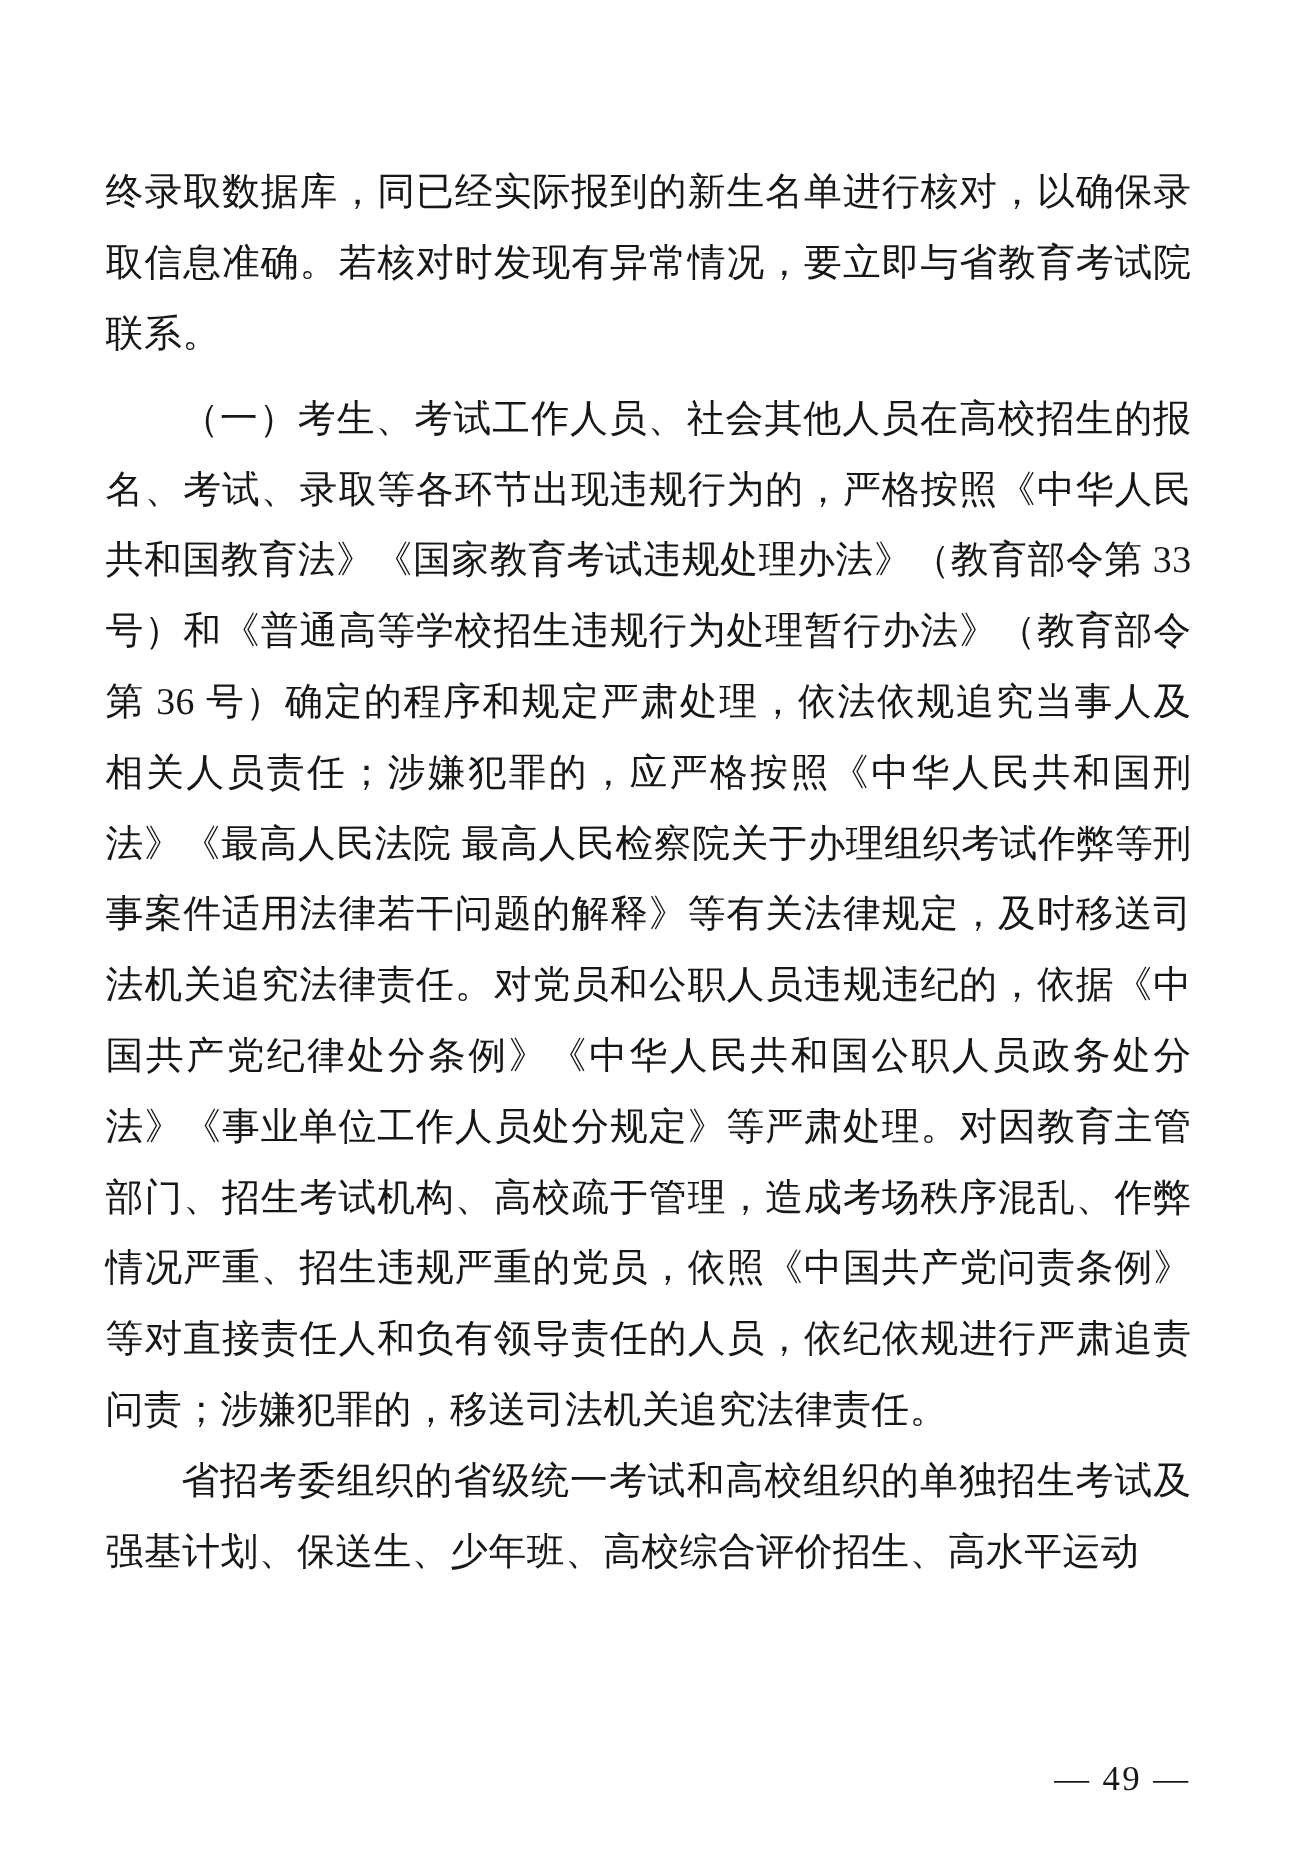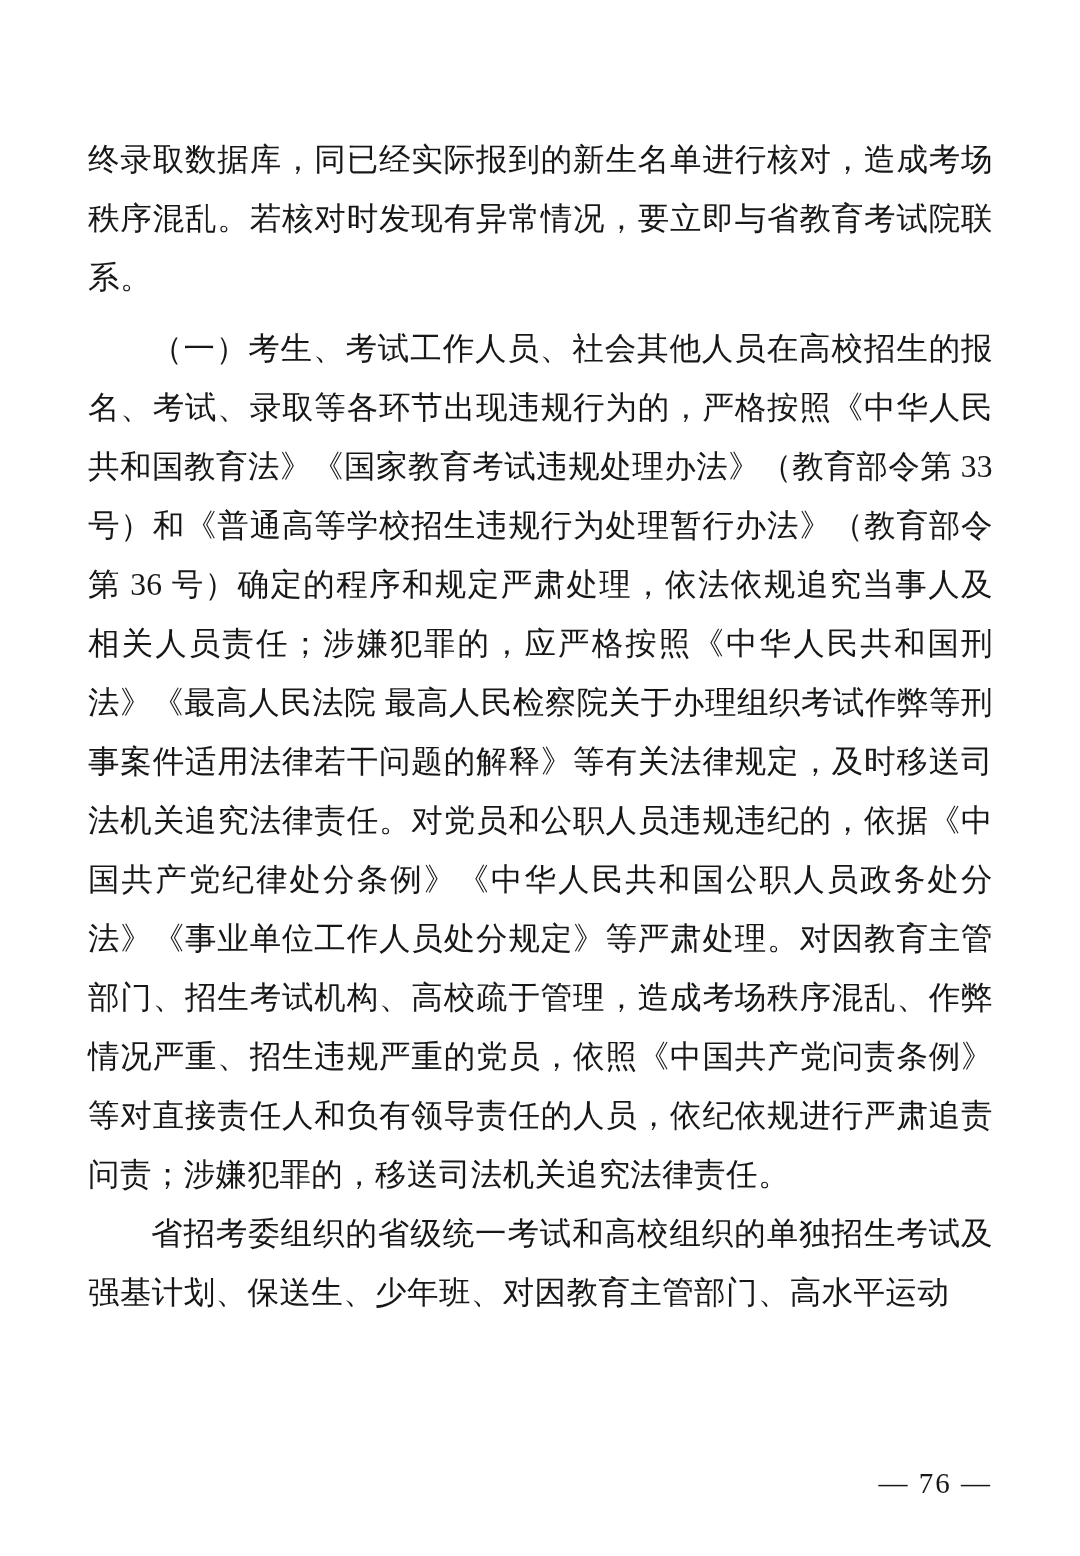--- a/index.html
+++ b/index.html
@@ -56,27 +56,27 @@
     color: #171717;
     font-family: "Liberation Serif", "DejaVu Serif", serif;
   }
 </style>
 </head>
 <body>
 
 <div class="page">
   <div class="content">
 
-    <p class="noindent">终录取数据库，同已经实际报到的新生名单进行核对，造成考场秩序混乱。若核对时发现有异常情况，要立即与省教育考试院联系。</p>
+    <p class="noindent">终录取数据库，同已经实际报到的新生名单进行核对，以确保录取信息准确。若核对时发现有异常情况，要立即与省教育考试院联系。</p>
 
     <div class="gap-small"></div>
 
 
     <div class="gap-small"></div>
 
     <p class="indent">（一）考生、考试工作人员、社会其他人员在高校招生的报名、考试、录取等各环节出现违规行为的，严格按照《中华人民共和国教育法》《国家教育考试违规处理办法》（教育部令第 33 号）和《普通高等学校招生违规行为处理暂行办法》（教育部令第 36 号）确定的程序和规定严肃处理，依法依规追究当事人及相关人员责任；涉嫌犯罪的，应严格按照《中华人民共和国刑法》《最高人民法院 最高人民检察院关于办理组织考试作弊等刑事案件适用法律若干问题的解释》等有关法律规定，及时移送司法机关追究法律责任。对党员和公职人员违规违纪的，依据《中国共产党纪律处分条例》《中华人民共和国公职人员政务处分法》《事业单位工作人员处分规定》等严肃处理。对因教育主管部门、招生考试机构、高校疏于管理，造成考场秩序混乱、作弊情况严重、招生违规严重的党员，依照《中国共产党问责条例》等对直接责任人和负有领导责任的人员，依纪依规进行严肃追责问责；涉嫌犯罪的，移送司法机关追究法律责任。</p>
 
-    <p class="indent">省招考委组织的省级统一考试和高校组织的单独招生考试及强基计划、保送生、少年班、对因教育主管部门、高水平运动</p>
+    <p class="indent">省招考委组织的省级统一考试和高校组织的单独招生考试及强基计划、保送生、少年班、高校综合评价招生、高水平运动</p>
 
   </div>
 
-  <div class="page-number">— 76 —</div>
+  <div class="page-number">— 49 —</div>
 </div>
 
 </body></html>

